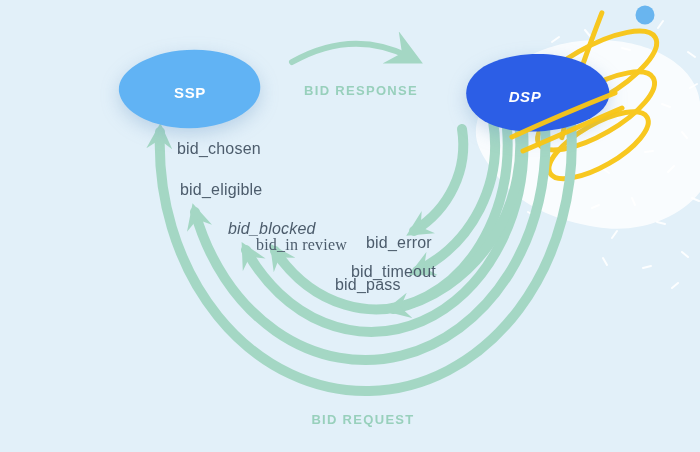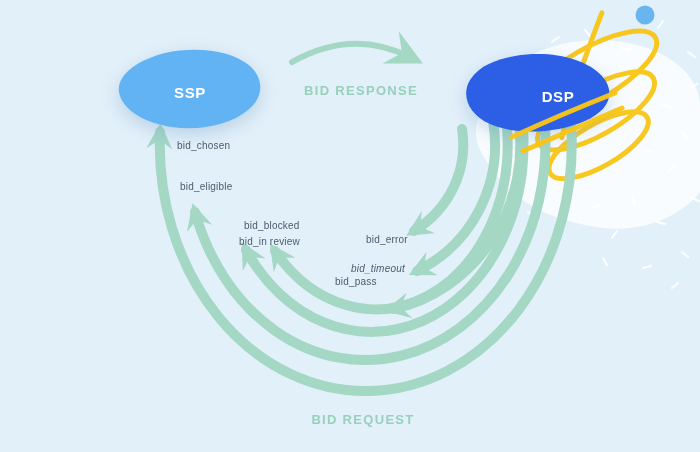--- a/index.html
+++ b/index.html
@@ -5,21 +5,21 @@
   html,body{margin:0;padding:0;}
   body{
     width:700px;height:452px;overflow:hidden;
     background:#e2f0f9;
     font-family:"Liberation Sans", sans-serif;
   }
   .stage{position:relative;width:700px;height:452px;}
   .artwork{position:absolute;left:0;top:0;}
   .lbl{
     position:absolute;
-    font-size:10px;
+    font-size:16px;
     color:#4c5c6c;
     letter-spacing:.2px;
     white-space:nowrap;
   }
   .flow-lbl{
     position:absolute;
     font-size:13px;
     font-weight:bold;
     color:#98d0bc;
     letter-spacing:1.3px;
@@ -90,26 +90,26 @@
 
     <g stroke="#f8c617" stroke-width="5" fill="none" stroke-linecap="round" opacity="0.96">
       <path d="M512 137 Q562 114 615 93"></path>
       <path d="M523 151 Q574 129 622 108"></path>
     </g>
 
     <circle cx="645" cy="15" r="9.5" fill="#69b5ef"></circle>
   </svg>
 
   <div class="node-lbl" style="left:160px;top:84px;width:60px;">SSP</div>
-  <div class="node-lbl" style="left:528px;top:88px;width:60px;">DSP</div>
+  <div class="node-lbl" style="left:495px;top:88px;width:60px;font-style:italic;">DSP</div>
 
   <div class="flow-lbl" style="left:295px;top:83px;width:132px;">BID RESPONSE</div>
   <div class="flow-lbl" style="left:297px;top:412px;width:132px;">BID REQUEST</div>
 
   <div class="lbl" style="left:177px;top:140px;">bid_chosen</div>
   <div class="lbl" style="left:180px;top:181px;">bid_eligible</div>
-  <div class="lbl" style="left:244px;top:220px;">bid_blocked</div>
-  <div class="lbl" style="left:239px;top:236px;">bid_in review</div>
+  <div class="lbl" style="left:228px;top:220px;font-style:italic;">bid_blocked</div>
+  <div class="lbl" style="left:256px;top:236px;font-family:Liberation Serif, serif;">bid_in review</div>
   <div class="lbl" style="left:366px;top:234px;">bid_error</div>
-  <div class="lbl" style="left:351px;top:263px;font-style:italic;">bid_timeout</div>
+  <div class="lbl" style="left:351px;top:263px;">bid_timeout</div>
   <div class="lbl" style="left:335px;top:276px;">bid_pass</div>
 
 </div>
 
 </body></html>

